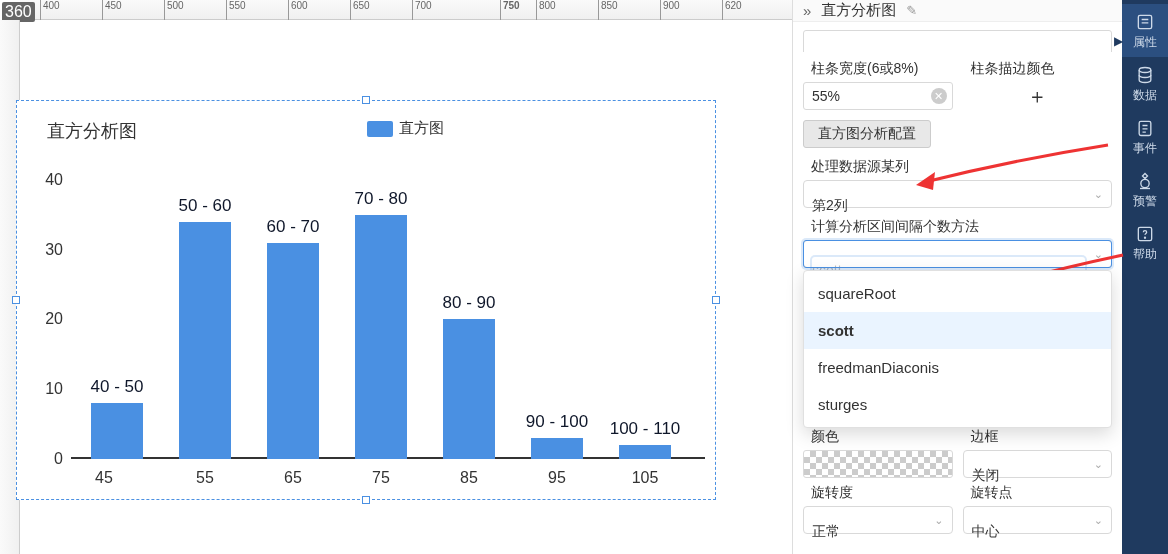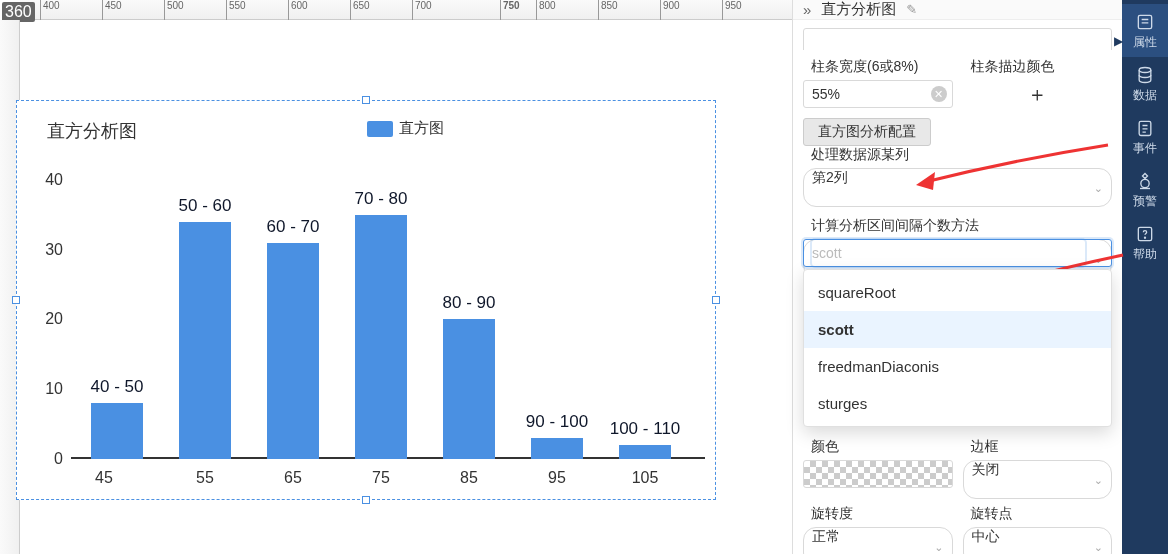--- a/index.html
+++ b/index.html
@@ -35,22 +35,22 @@
 .cropped-row { height: 22px; overflow: hidden; margin-bottom: 8px; }
 .row { display:flex; gap:10px; margin-bottom:10px; }
 .col { flex:1; }
 .lbl { font-size:14px; color:#333; margin-bottom:4px; display:block;margin-left:8px; }
 .input-wrap { position:relative; }
 .input { width:100%; height:28px; border:1px solid #d9d9d9; border-radius:3px; padding:0 26px 0 8px; font-size:14px; color:#333; background:#fff; }
 .input.grey { color:#bbb; }
 .input.focus { border-color:#4a90e2; box-shadow: 0 0 0 2px rgba(74,144,226,.2); }
 .clear-x { position:absolute; right:6px; top:50%; transform:translateY(-50%); width:16px; height:16px; border-radius:50%; background:#ccc; color:#fff; font-size:11px; line-height:16px; text-align:center; cursor:pointer; }
 .plus { font-size:20px; color:#333; text-align:center; line-height:28px; cursor:pointer; }
-.cfg-btn { display:inline-block; padding:4px 14px; background:#e8e8e8; border:1px solid #ccc; border-radius:3px; font-size:14px; cursor:pointer; }
-.select { width:100%; height:39px; border:1px solid #d9d9d9; border-radius:13px; padding:0 26px 0 8px; font-size:14px; color:#333; background:#fff; position:relative; cursor:pointer; }
+.cfg-btn { display:inline-block; padding:4px 14px; background:#e8e8e8; border:1px solid #ccc; border-radius:3px; font-size:14px; cursor:pointer; margin-bottom:10px; }
+.select { width:100%; height:28px; border:1px solid #d9d9d9; border-radius:4px; padding:16px 26px 0 8px; font-size:14px; color:#333; background:#fff; position:relative; cursor:pointer; }
 .select .caret { position:absolute; right:8px; top:50%; transform:translateY(-50%); color:#aaa; font-size:11px; }
 .dropdown { position:absolute; left:0; right:0; top:30px; background:#fff; border:1px solid #e0e0e0; border-radius:4px; box-shadow:0 6px 18px rgba(0,0,0,.15); z-index:100; padding:4px 0; }
 .dropdown .opt { padding:10px 14px; font-size:15px; color:#333; cursor:pointer; }
 .dropdown .opt.sel { background:#eaf4ff; font-weight:600; }
 .swatch-input { width:100%; height:28px; border:1px solid #d9d9d9; border-radius:3px; background:repeating-conic-gradient(#ccc 0 25%, #fff 0 50%) 0 0/12px 12px; }
 
 .icon-rail { width: 46px; background:#1f3a5f; display:flex; flex-direction:column; align-items:center; color:#cdd9e8; font-size:12px; padding-top:4px; position:relative; }
 .icon-rail .item { width:46px; padding:8px 0 6px 0; text-align:center; cursor:pointer; }
 .icon-rail .item.active { background:#2b4f80; }
 .icon-rail svg { width:20px; height:20px; stroke:#cdd9e8; fill:none; stroke-width:1.6; display:block; margin:0 auto 2px auto; }
@@ -72,21 +72,21 @@
         <span class="tick" style="left: 82px;">450</span>
         <span class="tick" style="left: 144px;">500</span>
         <span class="tick" style="left: 206px;">550</span>
         <span class="tick" style="left: 268px;">600</span>
         <span class="tick" style="left: 330px;">650</span>
         <span class="tick" style="left: 392px;">700</span>
         <span class="tick" style="left: 480px; font-weight: bold;">750</span>
         <span class="tick" style="left: 516px;">800</span>
         <span class="tick" style="left: 578px;">850</span>
         <span class="tick" style="left: 640px;">900</span>
-        <span class="tick" style="left: 702px;">950</span>
+        <span class="tick" style="left: 702px;">620</span>
       </div>
     <div class="ruler-v"></div>
 
     <div class="chart-wrap">
       <div class="chart-handle n"></div>
       <div class="chart-handle s"></div>
       <div class="chart-handle e"></div>
       <div class="chart-handle w"></div>
 
       <div class="chart-title">直方分析图</div>

